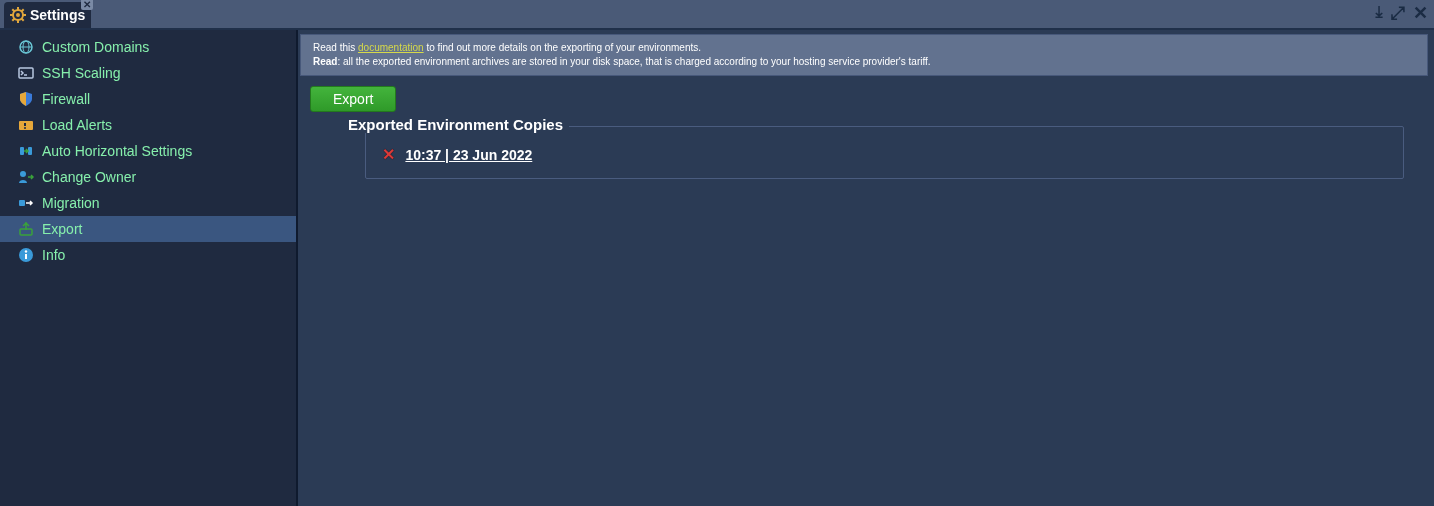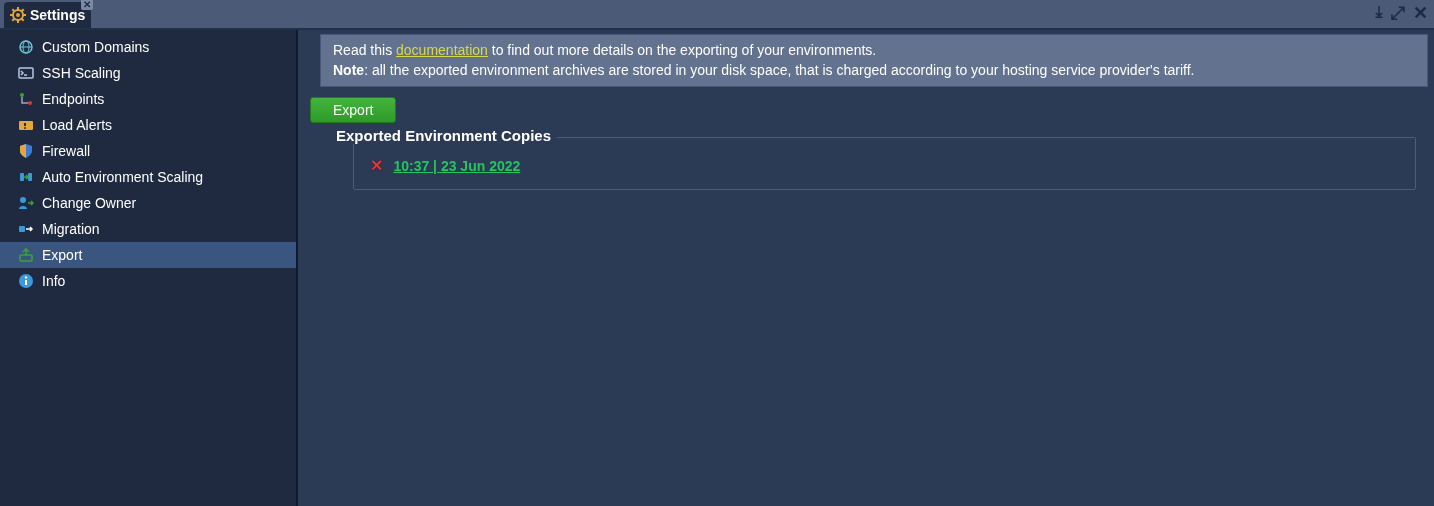--- a/index.html
+++ b/index.html
@@ -77,40 +77,40 @@
   background: #1f2a40;
   border-right: 2px solid #0f1a2e;
   padding-top: 4px;
 }
 .side-item {
   display: flex;
   align-items: center;
   height: 26px;
   padding: 0 8px 0 18px;
   cursor: pointer;
-  color: #ffffff;
+  color: #86efac;
   font-size: 14px;
   gap: 8px;
 }
 .side-item.active { background: #3a5680; }
 .side-icon { width: 16px; height: 16px; display: inline-flex; align-items: center; justify-content: center; flex-shrink: 0; }
 .main {
   flex: 1;
   background: #2b3b55;
   display: flex;
   flex-direction: column;
 }
 .info-banner {
   background: #62728f;
   color: #fff;
-  font-size: 14px;
+  font-size: 10px;
   padding: 6px 12px;
   line-height: 1.4;
   border: 1px solid #47587a;
-  margin: 4px 6px 0 22px;
+  margin: 4px 6px 0 2px;
 }
 .info-banner a {
   color: #d6d94a;
   text-decoration: underline;
   cursor: pointer;
 }
 .info-banner strong { font-weight: bold; }
 .toolbar {
   padding: 10px 12px 8px 12px;
 }
@@ -118,21 +118,21 @@
   background: linear-gradient(#43b43c, #2f9a29);
   color: #fff;
   border: 1px solid #237a1d;
   border-radius: 3px;
   padding: 4px 22px;
   font-size: 14px;
   cursor: pointer;
   font-weight: normal;
 }
 .fieldset-wrap {
-  margin: 6px 18px;
+  margin: 6px 30px;
   position: relative;
   padding-left: 37px;
 }
 .fieldset {
   border: 1px solid #4a5c7f;
   border-radius: 2px;
   padding: 16px 12px 12px 12px;
 }
 .legend {
   position: absolute;
@@ -150,21 +150,21 @@
   padding: 2px 0 2px 4px;
 }
 .copy-row .del {
   color: #d93a3a;
   font-weight: bold;
   font-size: 16px;
   cursor: pointer;
   text-shadow: 0 0 1px #000;
 }
 .copy-row .ts {
-  color: #22c55e;
+  color: #ffffff;
   text-decoration: underline;
   font-size: 14px;
   font-weight: bold;
   cursor: pointer;
 }
 </style>
 </head>
 <body>
 
 <div class="tabbar">
@@ -213,55 +213,45 @@
             <rect x="1" y="3" width="14" height="10" fill="none" stroke="#b8c7e0" stroke-width="1.5" rx="1"></rect>
             <path d="M3 6 L5 8 L3 10" fill="none" stroke="#b8c7e0" stroke-width="1.5"></path>
             <line x1="6" y1="10" x2="9" y2="10" stroke="#b8c7e0" stroke-width="1.5"></line>
           </svg>
         </span>
         <span>SSH Scaling</span>
       </div>
       <div class="side-item">
         <span class="side-icon">
           <svg width="16" height="16" viewBox="0 0 16 16">
-            <circle cx="4" cy="4" r="2" fill="#3aa23a"></circle>
-            <circle cx="12" cy="12" r="2" fill="#d93a3a"></circle>
-            <path d="M4 6 L4 12 L10 12" fill="none" stroke="#9ab" stroke-width="1.5"></path>
-          </svg>
-        </span>
-        <span>Endpoints</span>
+            <path d="M8 1 L14 3 V8 C14 12 8 15 8 15 C8 15 2 12 2 8 V3 Z" fill="#3a7ad9"></path>
+            <path d="M8 1 L8 15 C8 15 2 12 2 8 V3 Z" fill="#e6a73a"></path>
+          </svg>
+        </span>
+        <span>Firewall</span>
       </div>
       <div class="side-item">
         <span class="side-icon">
           <svg width="16" height="16" viewBox="0 0 16 16">
             <rect x="1" y="4" width="14" height="9" fill="#e6a73a" rx="1"></rect>
             <rect x="6" y="6" width="2" height="3" fill="#1f2a40"></rect>
             <circle cx="7" cy="11" r="1" fill="#1f2a40"></circle>
           </svg>
         </span>
         <span>Load Alerts</span>
       </div>
       <div class="side-item">
         <span class="side-icon">
           <svg width="16" height="16" viewBox="0 0 16 16">
-            <path d="M8 1 L14 3 V8 C14 12 8 15 8 15 C8 15 2 12 2 8 V3 Z" fill="#3a7ad9"></path>
-            <path d="M8 1 L8 15 C8 15 2 12 2 8 V3 Z" fill="#e6a73a"></path>
-          </svg>
-        </span>
-        <span>Firewall</span>
-      </div>
-      <div class="side-item">
-        <span class="side-icon">
-          <svg width="16" height="16" viewBox="0 0 16 16">
             <rect x="2" y="4" width="4" height="8" fill="#3a9ad9" rx="1"></rect>
             <rect x="10" y="4" width="4" height="8" fill="#3a9ad9" rx="1"></rect>
             <path d="M6 8 L10 8 M8 6 L10 8 L8 10" fill="none" stroke="#3aa23a" stroke-width="1.5"></path>
           </svg>
         </span>
-        <span>Auto Environment Scaling</span>
+        <span>Auto Horizontal Settings</span>
       </div>
       <div class="side-item">
         <span class="side-icon">
           <svg width="16" height="16" viewBox="0 0 16 16">
             <circle cx="5" cy="5" r="3" fill="#3a9ad9"></circle>
             <path d="M1 14 C1 10 9 10 9 14 Z" fill="#3a9ad9"></path>
             <path d="M10 8 L15 8 M13 6 L15 8 L13 10" fill="none" stroke="#3aa23a" stroke-width="1.5"></path>
           </svg>
         </span>
         <span>Change Owner</span>
@@ -291,21 +281,21 @@
             <rect x="7" y="7" width="2" height="5" fill="#fff"></rect>
             <circle cx="8" cy="4.5" r="1.2" fill="#fff"></circle>
           </svg>
         </span>
         <span>Info</span>
       </div>
     </div>
   <div class="main">
     <div class="info-banner">
       <span>Read this </span><a>documentation</a><span> to find out more details on the exporting of your environments.</span><br>
-      <strong>Note</strong><span>: all the exported environment archives are stored in your disk space, that is charged according to your hosting service provider's tariff.</span>
+      <strong>Read</strong><span>: all the exported environment archives are stored in your disk space, that is charged according to your hosting service provider's tariff.</span>
     </div>
     <div class="toolbar">
       <button class="btn-export">Export</button>
     </div>
     <div class="fieldset-wrap">
       <div class="legend">Exported Environment Copies</div>
       <div class="fieldset" id="copies">
           <div class="copy-row">
             <span class="del">✕</span>
             <a class="ts">10:37 | 23 Jun 2022</a>

